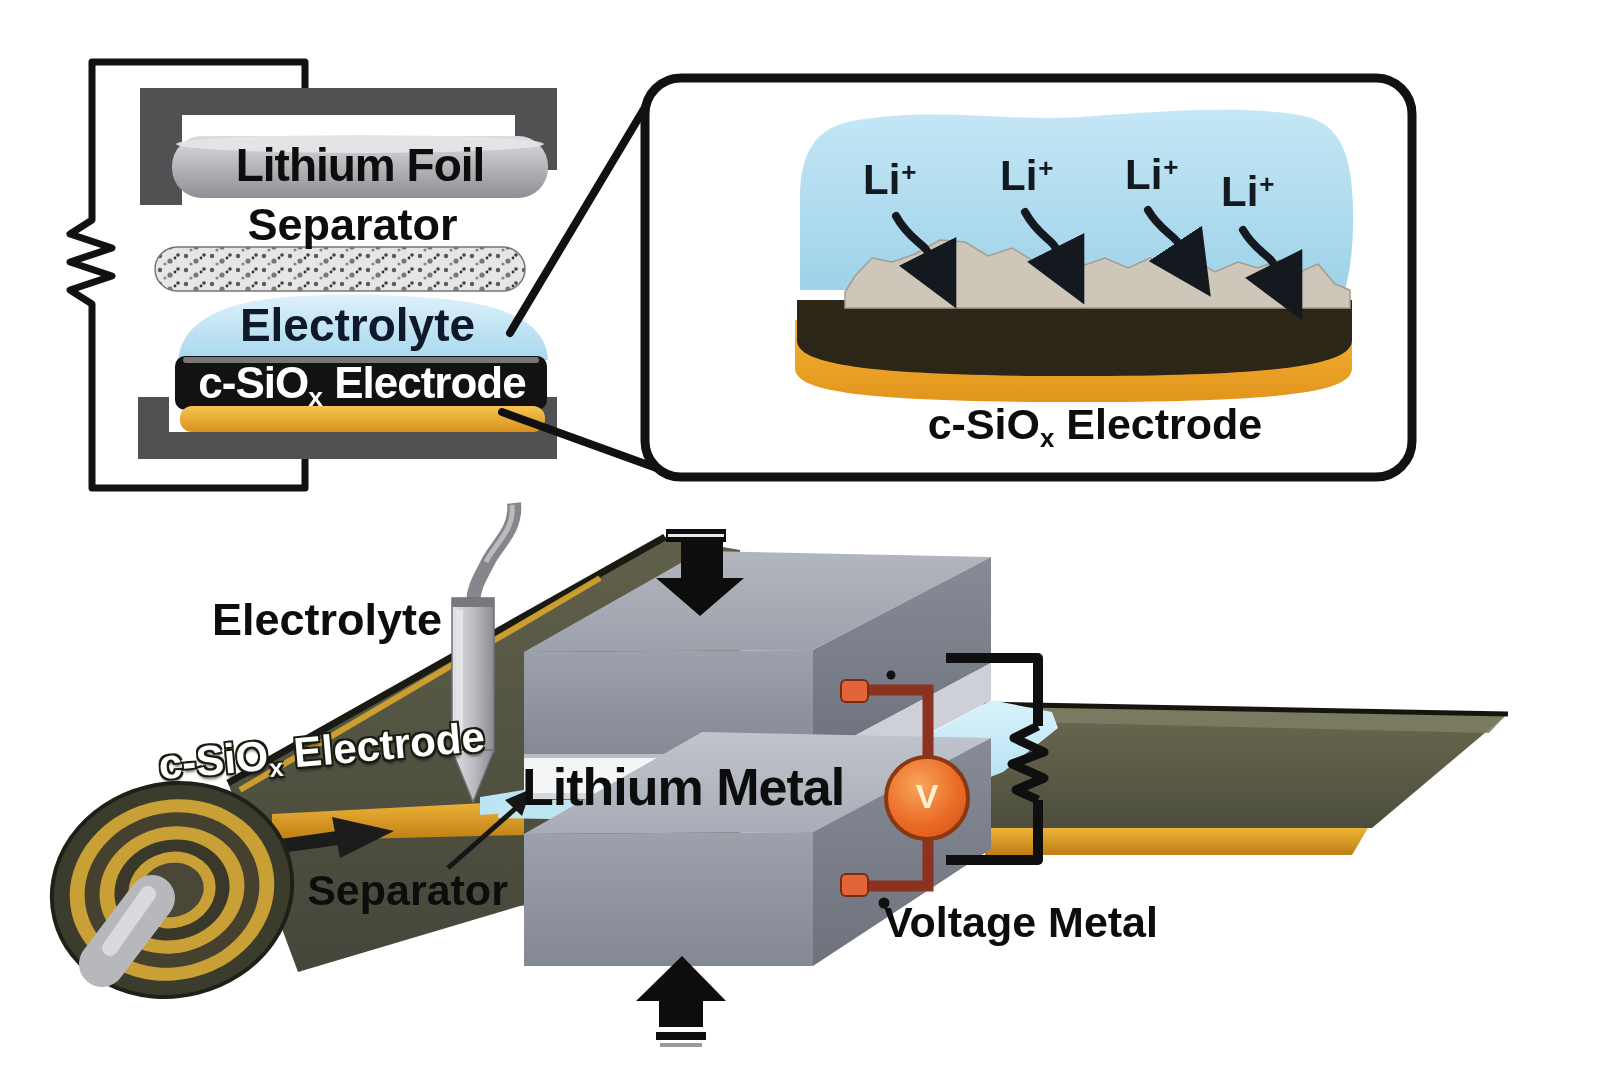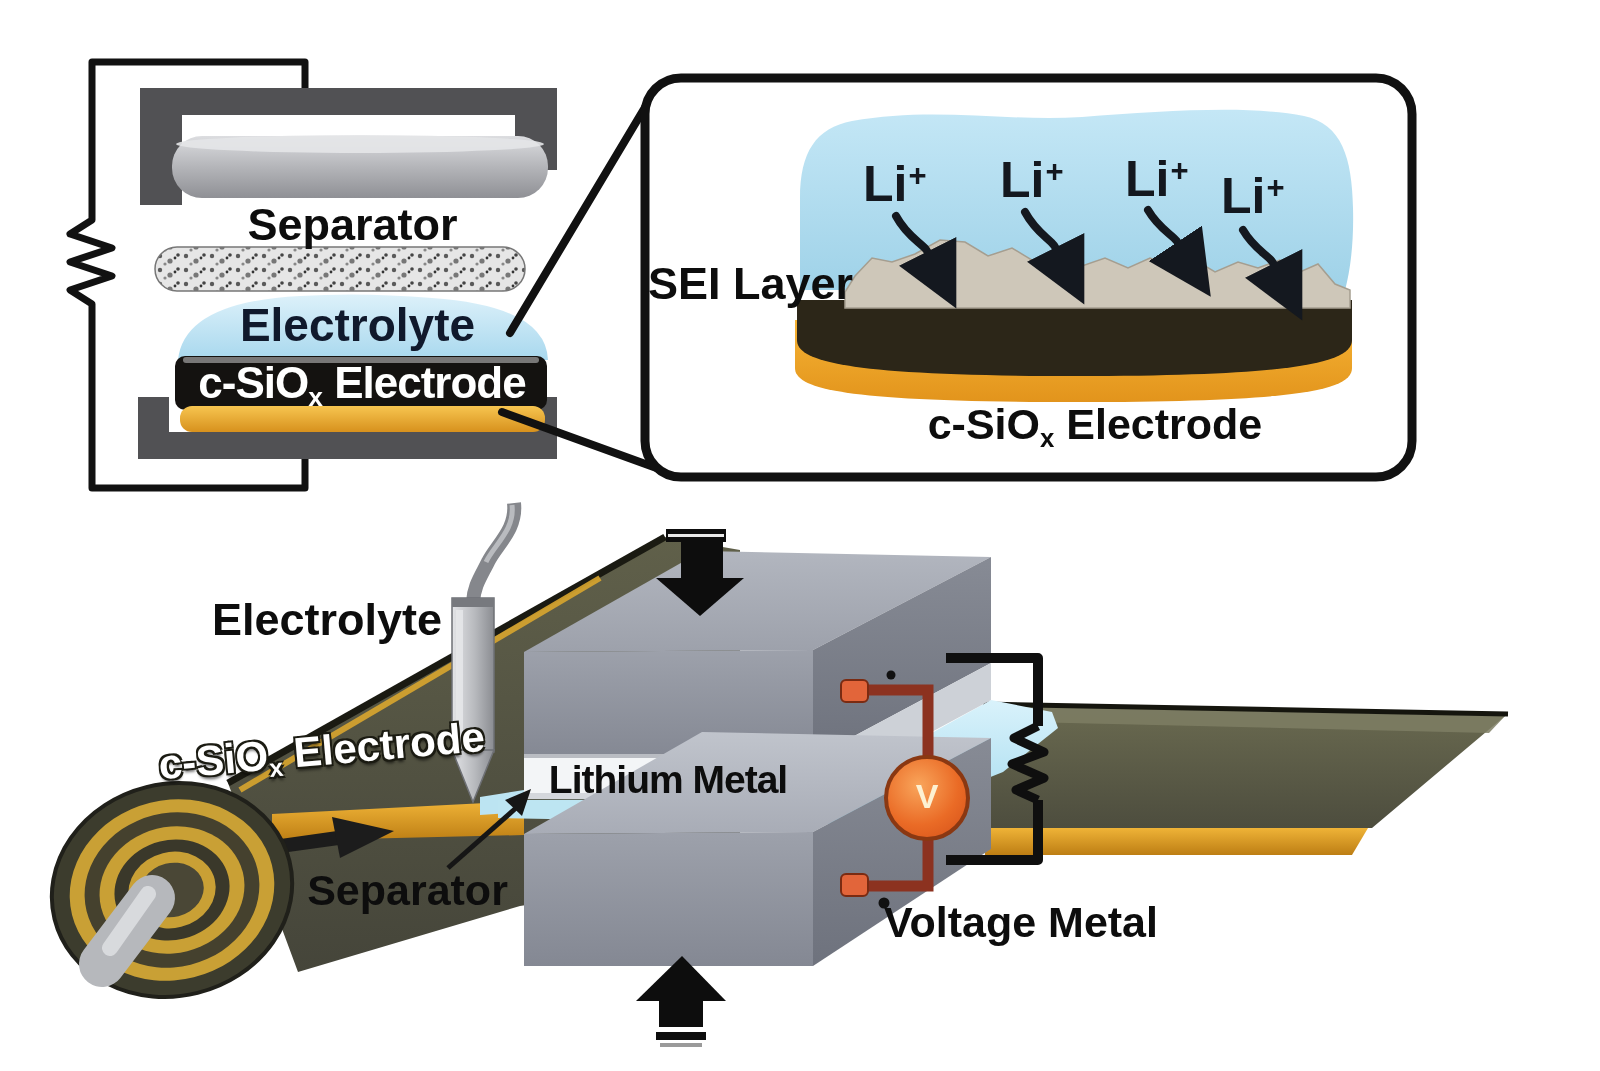--- a/index.html
+++ b/index.html
@@ -10,32 +10,32 @@
   .ctr{text-align:center;}
   .lbl sub{font-size:0.60em;vertical-align:-0.30em;letter-spacing:0;}
   .lbl sup{font-size:0.62em;vertical-align:0.50em;margin-left:1px;}
 
   .lbl-foil{left:185px;top:141px;width:350px;font-size:46px;letter-spacing:-1px;}
   .lbl-sep-coin{left:160px;top:201px;width:385px;font-size:45px;}
   .lbl-elyte-coin{left:160px;top:301px;width:395px;font-size:46px;color:#10192c;}
   .lbl-elect-coin{left:178px;top:360px;width:368px;font-size:44px;color:#ffffff;letter-spacing:-1px;}
 
   .lbl-sei{left:648px;top:260px;font-size:45px;}
-  .lbl-li{font-size:50px;color:#14181f;}
+  .lbl-li{font-size:42px;color:#14181f;}
   .li-0{left:863px;top:158px;}
   .li-1{left:1000px;top:154px;}
   .li-2{left:1125px;top:153px;}
   .li-3{left:1221px;top:170px;}
   .lbl-elect-inset{left:900px;top:402px;width:390px;font-size:43px;}
 
   .lbl-elyte-proc{left:212px;top:596px;width:230px;font-size:45px;}
   .lbl-elect-sheet{left:150px;top:744px;width:345px;font-size:42px;color:#ffffff;
       transform:rotate(-5deg);transform-origin:left center;
       text-shadow:-2px -2px 0 #1b1b12, 2px -2px 0 #1b1b12, -2px 2px 0 #1b1b12, 2px 2px 0 #1b1b12, 0 4px 3px rgba(0,0,0,.55);}
-  .lbl-limetal{left:522px;top:760px;width:292px;font-size:39px;letter-spacing:-1px;}
+  .lbl-limetal{left:522px;top:760px;width:292px;font-size:52px;letter-spacing:-1px;}
   .lbl-sep-proc{left:300px;top:868px;width:215px;font-size:43px;}
   .lbl-vcheck{left:856px;top:900px;width:330px;font-size:43px;}
   .lbl-vsym{left:905px;top:779px;width:44px;height:40px;font-size:34px;color:#fdf1d2;text-align:center;}
 </style>
 </head>
 <body>
 
 <div class="stage">
 
 <svg width="1600" height="1071" viewBox="0 0 1600 1071">
@@ -273,25 +273,25 @@
   <g>
     <circle cx="927" cy="798" r="41" fill="url(#vmGrad)" stroke="#8a3812" stroke-width="4"></circle>
   </g>
 
   <g>
     <line x1="448" y1="868" x2="516" y2="808" stroke="#161616" stroke-width="5"></line>
     <polygon points="531,789 505,800 522,816" fill="#161616"></polygon>
   </g>
 </svg>
 
+  <div class="lbl ctr lbl-foil">Lithium Foil</div>
   <div class="lbl ctr lbl-sep-coin">Separator</div>
   <div class="lbl ctr lbl-elyte-coin">Electrolyte</div>
   <div class="lbl ctr lbl-elect-coin"><span>c-SiO</span><sub>x</sub><span> Electrode</span></div>
 
-  <div class="lbl lbl-sei">SEI Layer</div>
   <div class="lbl lbl-li li-0"><span>Li</span><sup>+</sup></div>
   <div class="lbl lbl-li li-1"><span>Li</span><sup>+</sup></div>
   <div class="lbl lbl-li li-2"><span>Li</span><sup>+</sup></div>
   <div class="lbl lbl-li li-3"><span>Li</span><sup>+</sup></div>
   <div class="lbl ctr lbl-elect-inset"><span>c-SiO</span><sub>x</sub><span> Electrode</span></div>
 
   <div class="lbl ctr lbl-elyte-proc">Electrolyte</div>
   <div class="lbl ctr lbl-elect-sheet"><span>c-SiO</span><sub>x</sub><span> Electrode</span></div>
   <div class="lbl ctr lbl-limetal">Lithium Metal</div>
   <div class="lbl ctr lbl-sep-proc">Separator</div>

